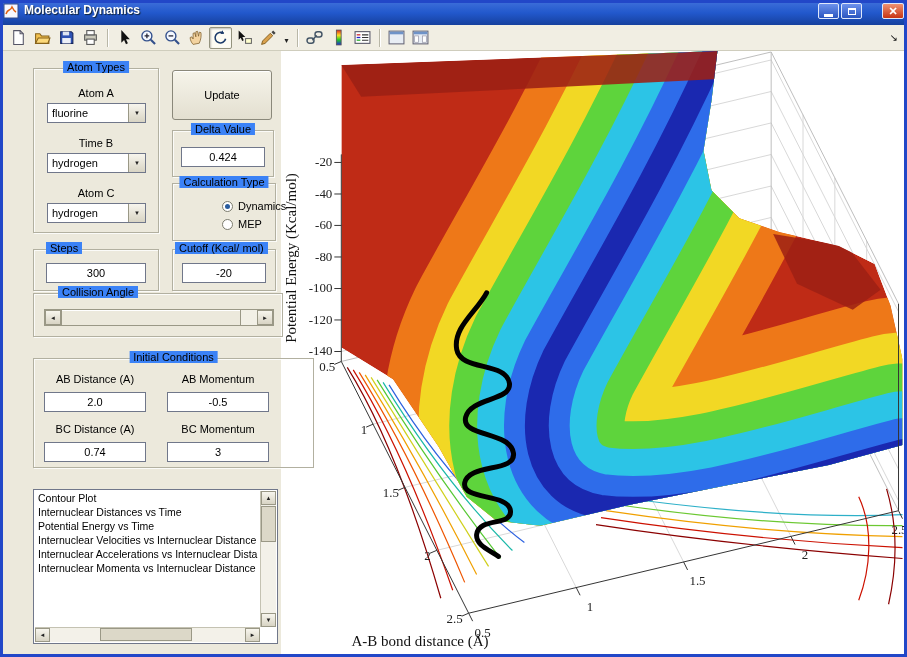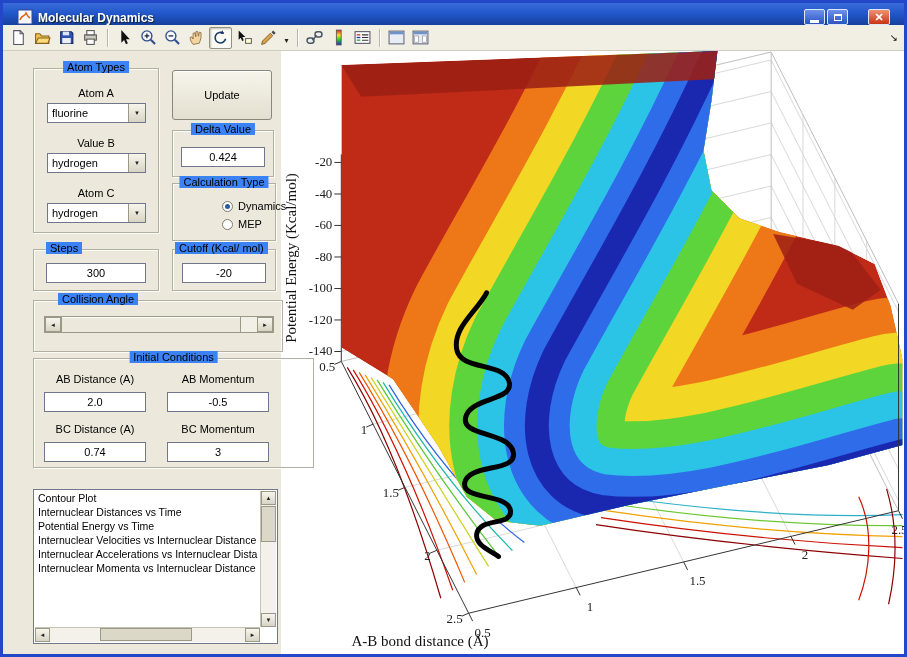--- a/index.html
+++ b/index.html
@@ -6,21 +6,21 @@
   *{box-sizing:border-box;}
   .window{
     position:relative;width:907px;height:657px;margin:0 auto;
     border:3px solid #2247c8;background:#ece9dc;overflow:hidden;
     font-family:"Liberation Sans",sans-serif;font-size:11px;color:#000;
   }
   .abs{position:absolute;}
   
   .titlebar{left:0;top:0;width:901px;height:22px;
     background:linear-gradient(180deg,#3a6cd8 0%,#2258cc 45%,#16409e 100%);
-    display:flex;align-items:flex-end;padding:0 14px;}
+    display:flex;align-items:flex-start;padding:0 0;}
   .apptitle{color:#fff;font-weight:bold;font-size:12px;margin-left:5px;text-shadow:1px 1px 1px #123;}
   .winbtns{margin-left:auto;display:flex;gap:2px;align-items:center;}
   .winbtn{width:21px;height:16px;border:1px solid #dfe8fb;border-radius:2px;
     background:linear-gradient(180deg,#6d92ec,#2a55c0);display:flex;align-items:center;justify-content:center;}
   .winbtn.close{background:linear-gradient(180deg,#ef9272,#c83413);margin-left:8px;width:22px;color:#fff;font-size:11px;font-weight:bold;line-height:1;}
   .winbtn.mid{margin-right:10px}
   .glyph-min{display:block;width:9px;height:3px;background:#fff;margin-top:8px;}
   .glyph-restore{display:block;width:8px;height:7px;border:1px solid #fff;border-top-width:2px;background:transparent;}
   
   .toolbar{left:0;top:22px;width:901px;height:26px;background:#f1eee3;
@@ -309,21 +309,21 @@
 
   <div class="abs grp" style="left:30px;top:65px;width:126px;height:165px">
     <span class="grp-title center">Atom Types</span>
     <span class="lbl center" style="left:0;right:0;top:18px">Atom A</span>
     <div class="combo" style="left:13px;top:34px;width:99px">
       <span class="combo-val">fluorine</span>
       <span class="combo-btn">
           <span class="combo-arrow">▼</span>
         </span>
     </div>
-    <span class="lbl center" style="left:0;right:0;top:68px">Value B</span>
+    <span class="lbl center" style="left:0;right:0;top:68px">Time B</span>
     <div class="combo" style="left:13px;top:84px;width:99px">
       <span class="combo-val">hydrogen</span>
       <span class="combo-btn">
           <span class="combo-arrow">▼</span>
         </span>
     </div>
     <span class="lbl center" style="left:0;right:0;top:118px">Atom C</span>
     <div class="combo" style="left:13px;top:134px;width:99px">
       <span class="combo-val">hydrogen</span>
       <span class="combo-btn">
@@ -354,21 +354,21 @@
   <div class="abs grp" style="left:30px;top:246px;width:126px;height:42px">
     <span class="grp-title" style="left:12px">Steps</span>
     <input class="field" style="left: 12px; top: 13px; width: 100px;" readonly="" value="300">
   </div>
 
   <div class="abs grp" style="left:169px;top:246px;width:104px;height:42px">
     <span class="grp-title" style="left:2px">Cutoff (Kcal/ mol)</span>
     <input class="field" style="left: 9px; top: 13px; width: 84px;" readonly="" value="-20">
   </div>
 
-  <div class="abs grp" style="left:30px;top:297px;width:250px;height:52px">
+  <div class="abs grp" style="left:30px;top:290px;width:250px;height:44px">
     <span class="grp-title" style="left:24px">Collision Angle</span>
     <div class="slider" style="left:10px;top:15px;width:230px">
       <span class="sl-btn">
           <span>◄</span>
         </span>
       <div class="sl-track">
         <div class="sl-thumb" style="left:0;width:180px"></div>
       </div>
       <span class="sl-btn">
           <span>►</span>

